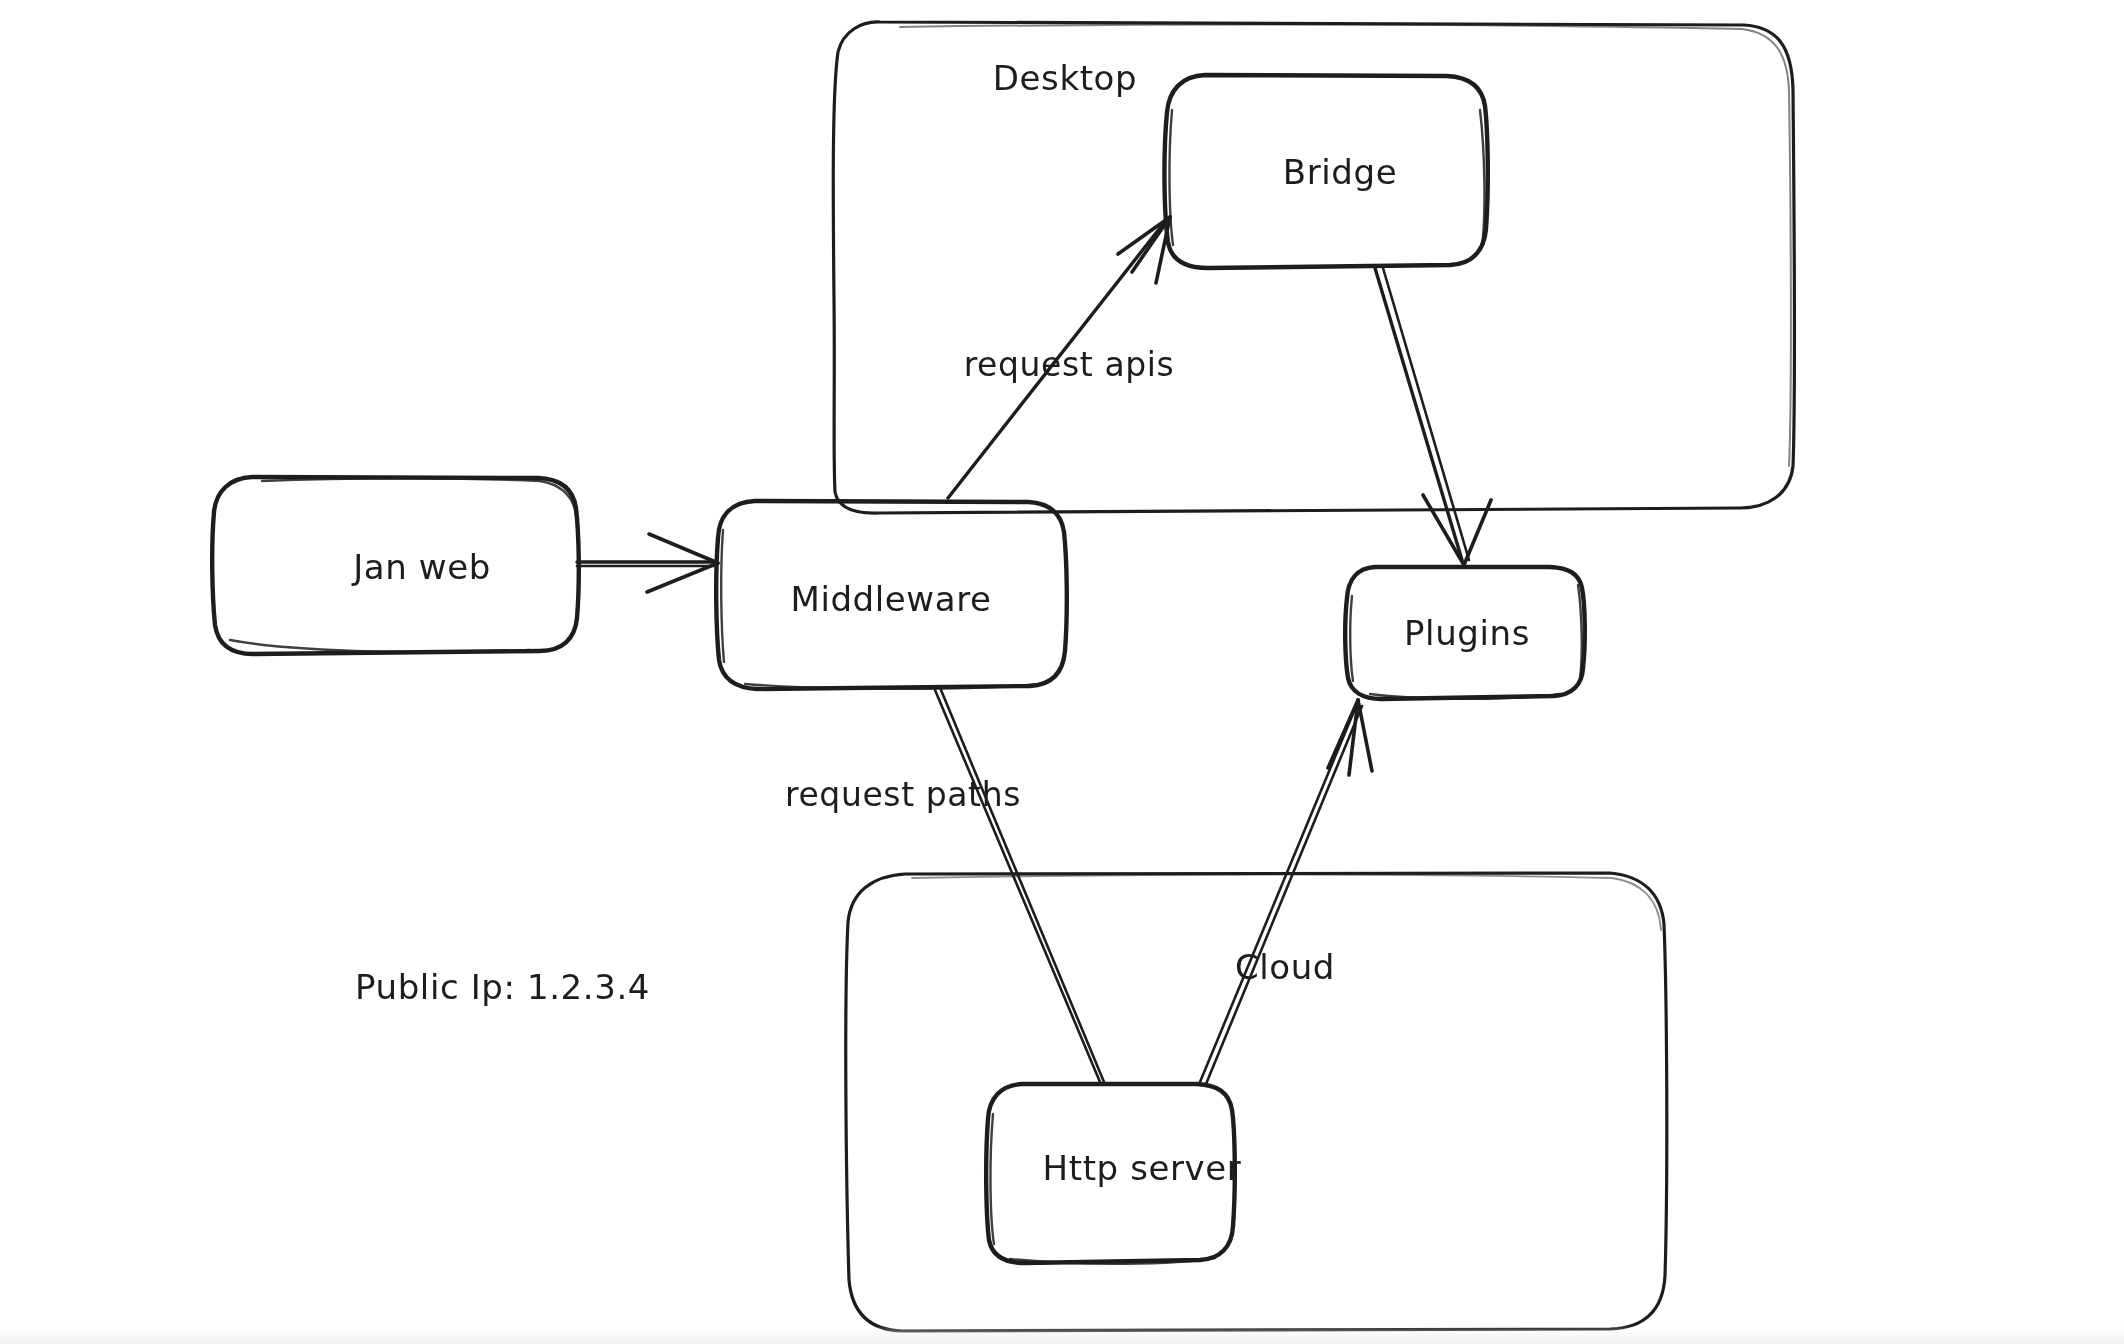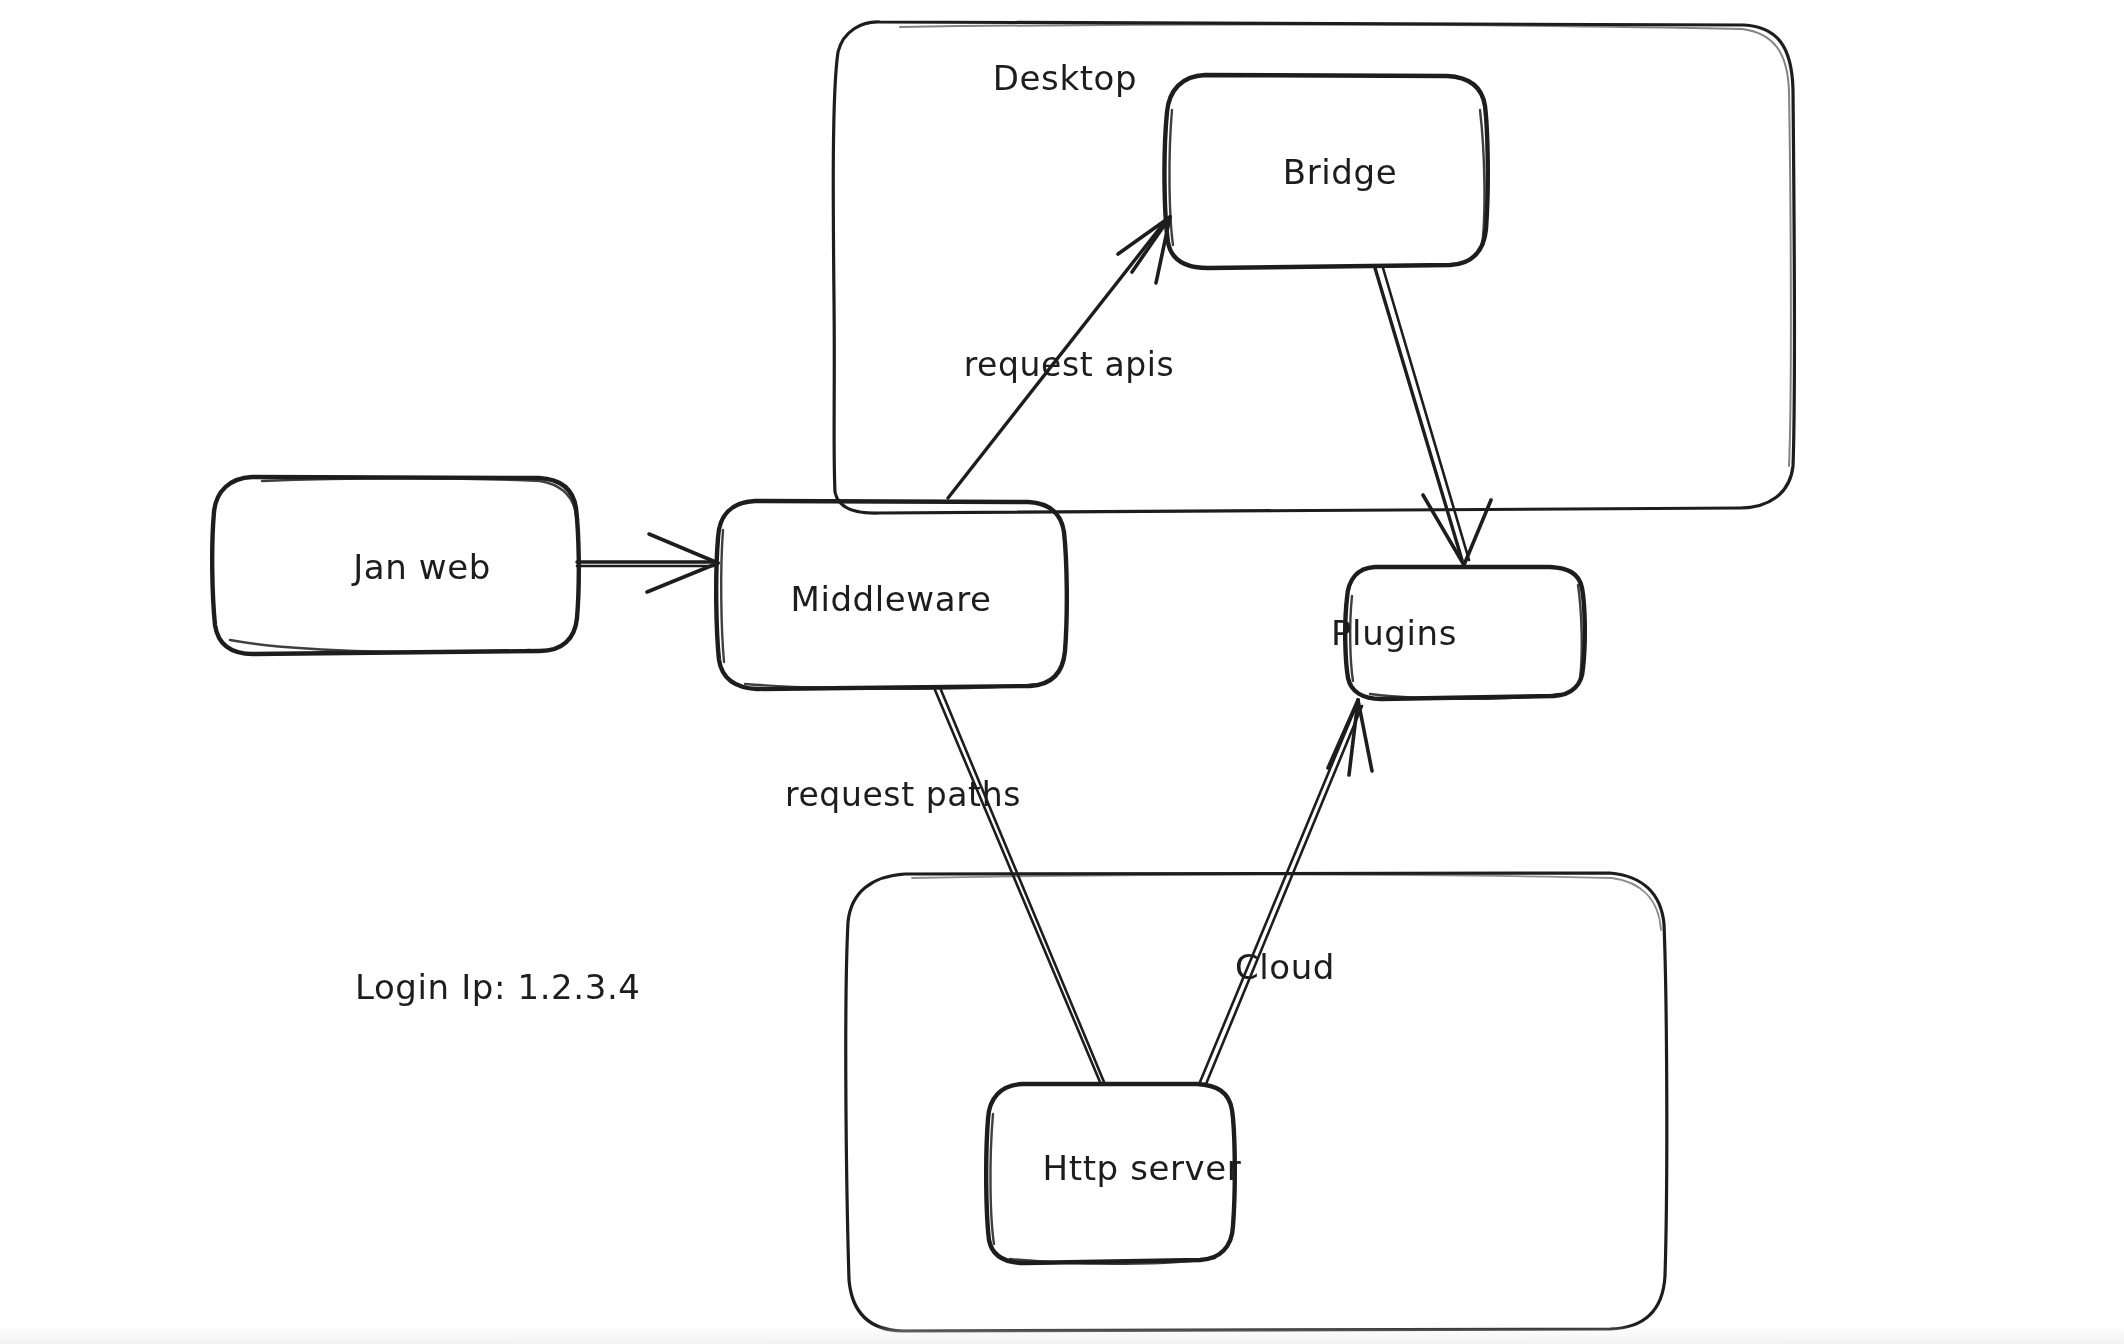--- a/index.html
+++ b/index.html
@@ -236,29 +236,29 @@
   </svg>
 
   <div class="hand-text container-label" style="left:1065px; top:78px;">Desktop</div>
 
   <div class="hand-text node-label" style="left:398px; top:567px;margin-left:24px;">Jan web</div>
 
   <div class="hand-text node-label" style="left:891px; top:599px;">Middleware</div>
 
   <div class="hand-text node-label" style="left:1340px; top:172px;">Bridge</div>
 
-  <div class="hand-text node-label" style="left:1394px; top:633px;">Plugins</div>
+  <div class="hand-text node-label" style="left:1467px; top:633px;">Plugins</div>
 
   <div class="hand-text node-label" style="left:1114px; top:1168px;margin-left:28px;">Http server</div>
 
   <div class="hand-text edge-label" style="left:1069px; top:364px;">request apis</div>
 
   <div class="hand-text edge-label" style="left:903px; top:794px;">request paths</div>
 
   <div class="hand-text container-label" style="left:1285px; top:967px;">Cloud</div>
 
   <div class="note-block" style="left:355px; top:965px;">
-    <span class="note-line">Login Ip: 1.2.3.4</span>
+    <span class="note-line">Public Ip: 1.2.3.4</span>
   </div>
 
   <div class="bottom-fade"></div>
 
 </div>
 
 </body></html>

